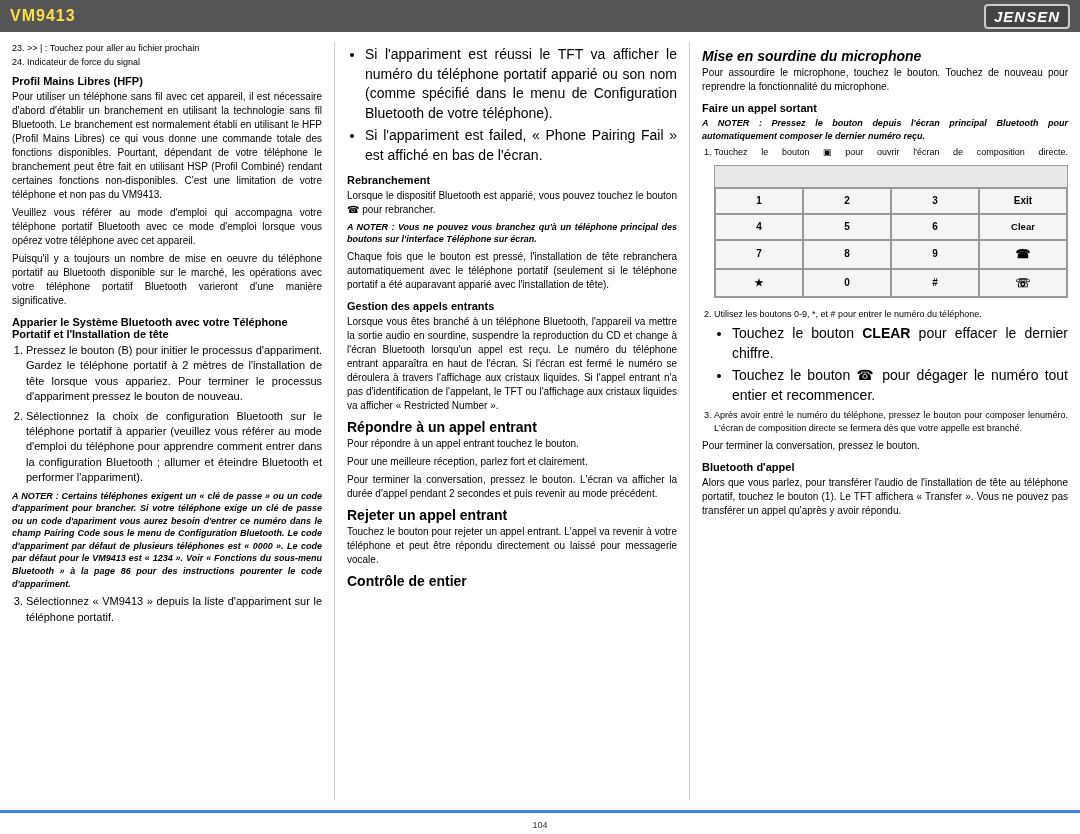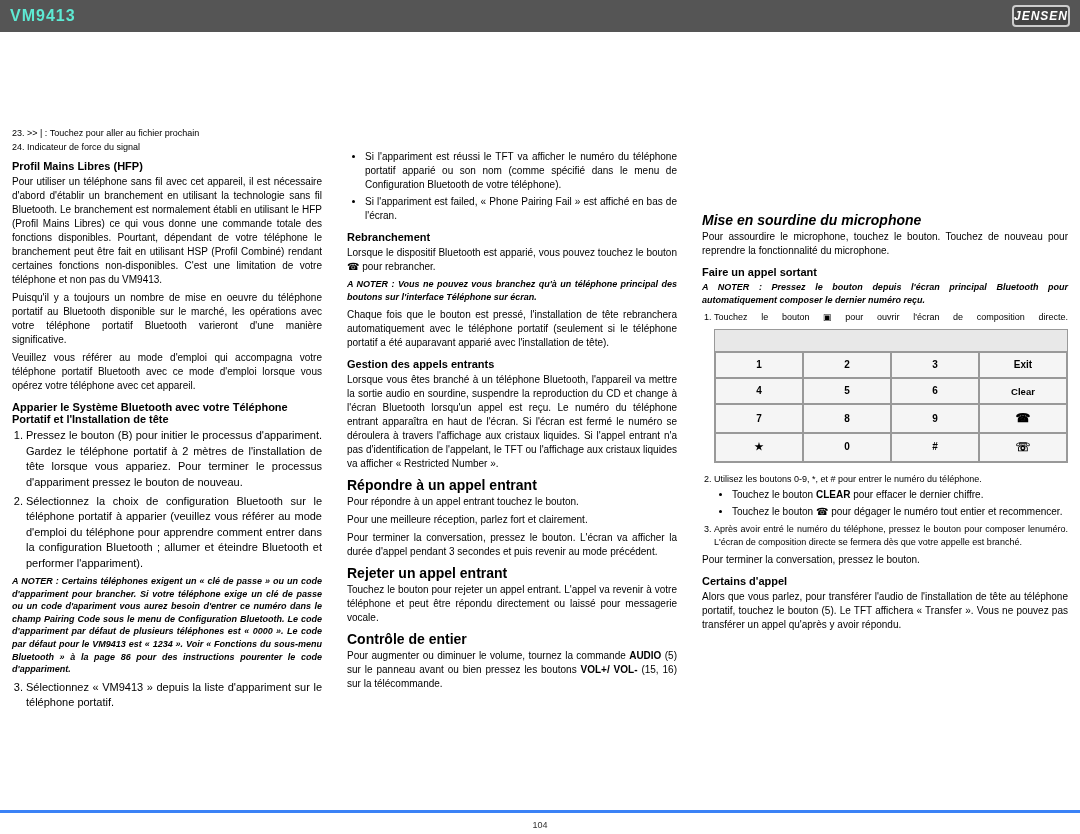--- a/index.html
+++ b/index.html
@@ -16,46 +16,45 @@
     
     .header {
       display: flex;
       align-items: center;
       justify-content: space-between;
       background: #555;
       padding: 4px 10px;
       height: 32px;
     }
     .header-title {
-      color: #5eead4;
+      color: #fde047;
       font-size: 16px;
       font-weight: bold;
       letter-spacing: 1px;
       text-align: center;
     }
     .jensen-logo {
       border: 2px solid #ccc;
       border-radius: 4px;
-      padding: 2px 0;
+      padding: 2px 8px;
       color: #fff;
-      font-size: 12px;
+      font-size: 15px;
       font-weight: bold;
       font-style: italic;
       letter-spacing: 1px;
       background: #444;
     }
 
     
     .content {
       display: flex;
       flex-direction: row;
       padding: 10px 12px;
       gap: 10px;
       height: calc(834px - 32px - 24px);
-      align-items: center;
     }
 
     
     .footer {
       text-align: center;
       font-size: 9px;
       color: #333;
       height: 28px;
       line-height: 24px;
       border-top: 3px solid #3b82f6;
@@ -163,21 +162,21 @@
     .num-list li {
       margin-bottom: 4px;
       line-height: 1.4;
       text-align: justify;
     }
     .bullet-list {
       padding-left: 18px;
       margin: 3px 0;
     }
     .bullet-list li {
-      font-size: 10px;
+      font-size: 14px;
       line-height: 1.4;
       margin-bottom: 3px;
       text-align: justify;
       list-style-type: disc;
     }
 
     
     .col-divider {
       width: 1px;
       background: #ccc;
@@ -207,22 +206,22 @@
 <div class="content">
 
   <div class="col-left">
     <div class="top-items">
       <div>23.   &gt;&gt; | : Touchez pour aller au fichier prochain</div>
       <div>24.   Indicateur de force du signal</div>
     </div>
 
     <div class="section-heading section-heading-first">Profil Mains Libres (HFP)</div>
     <p>Pour utiliser un téléphone sans fil avec cet appareil, il est nécessaire d'abord d'établir un branchement en utilisant la technologie sans fil Bluetooth. Le branchement est normalement établi en utilisant le HFP (Profil Mains Libres) ce qui vous donne une commande totale des fonctions disponibles. Pourtant, dépendant de votre téléphone le branchement peut être fait en utilisant HSP (Profil Combiné) rendant certaines fonctions non-disponibles. C'est une limitation de votre téléphone et non pas du VM9413.</p>
+    <p>Veuillez vous référer au mode d'emploi qui accompagna votre téléphone portatif Bluetooth avec ce mode d'emploi lorsque vous opérez votre téléphone avec cet appareil.</p>
     <p>Puisqu'il y a toujours un nombre de mise en oeuvre du téléphone portatif au Bluetooth disponible sur le marché, les opérations avec votre téléphone portatif Bluetooth varieront d'une manière significative.</p>
-    <p>Veuillez vous référer au mode d'emploi qui accompagna votre téléphone portatif Bluetooth avec ce mode d'emploi lorsque vous opérez votre téléphone avec cet appareil.</p>
 
     <div class="section-heading">Apparier le Système Bluetooth avec votre Téléphone Portatif et l'Installation de tête</div>
     <ol>
       <li>Pressez le bouton (B) pour initier le processus d'appariment. Gardez le téléphone portatif à 2 mètres de l'installation de tête lorsque vous appariez. Pour terminer le processus d'appariment pressez le bouton de nouveau.</li>
       <li>Sélectionnez la choix de configuration Bluetooth sur le téléphone portatif à apparier (veuillez vous référer au mode d'emploi du téléphone pour apprendre comment entrer dans la configuration Bluetooth ; allumer et éteindre Bluetooth et performer l'appariment).</li>
     </ol>
     <p class="notice-bold-italic">A NOTER : Certains téléphones exigent un « clé de passe » ou un code d'appariment pour brancher. Si votre téléphone exige un clé de passe ou un code d'apariment vous aurez besoin d'entrer ce numéro dans le champ Pairing Code sous le menu de Configuration Bluetooth. Le code d'appariment par défaut de plusieurs téléphones est « 0000 ». Le code par défaut pour le VM9413 est « 1234 ». Voir « Fonctions du sous-menu Bluetooth » à la page 86 pour des instructions pourenter le code d'appariment.</p>
     <ol start="3">
       <li>Sélectionnez « VM9413 » depuis la liste d'appariment sur le téléphone portatif.</li>
     </ol>
@@ -240,27 +239,26 @@
     <p>Lorsque le dispositif Bluetooth est apparié, vous pouvez touchez le bouton ☎ pour rebrancher.</p>
     <p class="notice-bold-italic">A NOTER : Vous ne pouvez vous branchez qu'à un téléphone principal des boutons sur l'interface Téléphone sur écran.</p>
     <p>Chaque fois que le bouton est pressé, l'installation de tête rebranchera automatiquement avec le téléphone portatif (seulement si le téléphone portatif a été auparavant apparié avec l'installation de tête).</p>
 
     <div class="section-heading">Gestion des appels entrants</div>
     <p>Lorsque vous êtes branché à un téléphone Bluetooth, l'appareil va mettre la sortie audio en sourdine, suspendre la reproduction du CD et change à l'écran Bluetooth lorsqu'un appel est reçu. Le numéro du téléphone entrant apparaîtra en haut de l'écran. Si l'écran est fermé le numéro se déroulera à travers l'affichage aux cristaux liquides. Si l'appel entrant n'a pas d'identification de l'appelant, le TFT ou l'affichage aux cristaux liquides va afficher « Restricted Number ».</p>
 
     <div class="sub-heading">Répondre à un appel entrant</div>
     <p>Pour répondre à un appel entrant touchez le bouton.</p>
     <p>Pour une meilleure réception, parlez fort et clairement.</p>
-    <p>Pour terminer la conversation, pressez le bouton. L'écran va afficher la durée d'appel pendant 3 secondes et puis revenir au mode précédent.</p>
+    <p>Pour terminer la conversation, pressez le bouton. L'écran va afficher la durée d'appel pendant 2 secondes et puis revenir au mode précédent.</p>
 
     <div class="sub-heading">Rejeter un appel entrant</div>
     <p>Touchez le bouton pour rejeter un appel entrant. L'appel va revenir à votre téléphone et peut être répondu directement ou laissé pour messagerie vocale.</p>
 
     <div class="sub-heading">Contrôle de entier</div>
-    <p>Pour augmenter ou diminuer le volume, tournez la commande <span class="bold">AUDIO</span> (5) sur le panneau avant ou bien pressez les boutons <span class="bold">VOL+/ VOL-</span> (15, 16) sur la télécommande.</p>
   </div>
 
   <div class="col-divider"></div>
 
   <div class="col-right">
     <div class="sub-heading" style="font-style:italic;">Mise en sourdine du microphone</div>
     <p>Pour assourdire le microphone, touchez le bouton. Touchez de nouveau pour reprendre la fonctionnalité du microphone.</p>
 
     <div class="section-heading">Faire un appel sortant</div>
     <p class="notice-bold-italic">A NOTER : Pressez le bouton depuis l'écran principal Bluetooth pour automatiquement composer le dernier numéro reçu.</p>
@@ -297,21 +295,21 @@
       <li>Utilisez les boutons 0-9, *, et # pour entrer le numéro du téléphone.
         <ul class="bullet-list">
           <li>Touchez le bouton <span class="bold">CLEAR</span> pour effacer le dernier chiffre.</li>
           <li>Touchez le bouton ☎ pour dégager le numéro tout entier et recommencer.</li>
         </ul>
       </li>
       <li>Après avoir entré le numéro du téléphone, pressez le bouton pour composer lenuméro. L'écran de composition directe se fermera dès que votre appelle est branché.</li>
     </ol>
     <p>Pour terminer la conversation, pressez le bouton.</p>
 
-    <div class="section-heading">Certains d'appel</div>
-    <p>Alors que vous parlez, pour transférer l'audio de l'installation de tête au téléphone portatif, touchez le bouton (5). Le TFT affichera « Transfer ». Vous ne pouvez pas transférer un appel qu'après y avoir répondu.</p>
+    <div class="section-heading">Bluetooth d'appel</div>
+    <p>Alors que vous parlez, pour transférer l'audio de l'installation de tête au téléphone portatif, touchez le bouton (1). Le TFT affichera « Transfer ». Vous ne pouvez pas transférer un appel qu'après y avoir répondu.</p>
   </div>
 
 </div>
 
 <div class="footer">
   <span>104</span>
 </div>
 
 </body></html>

